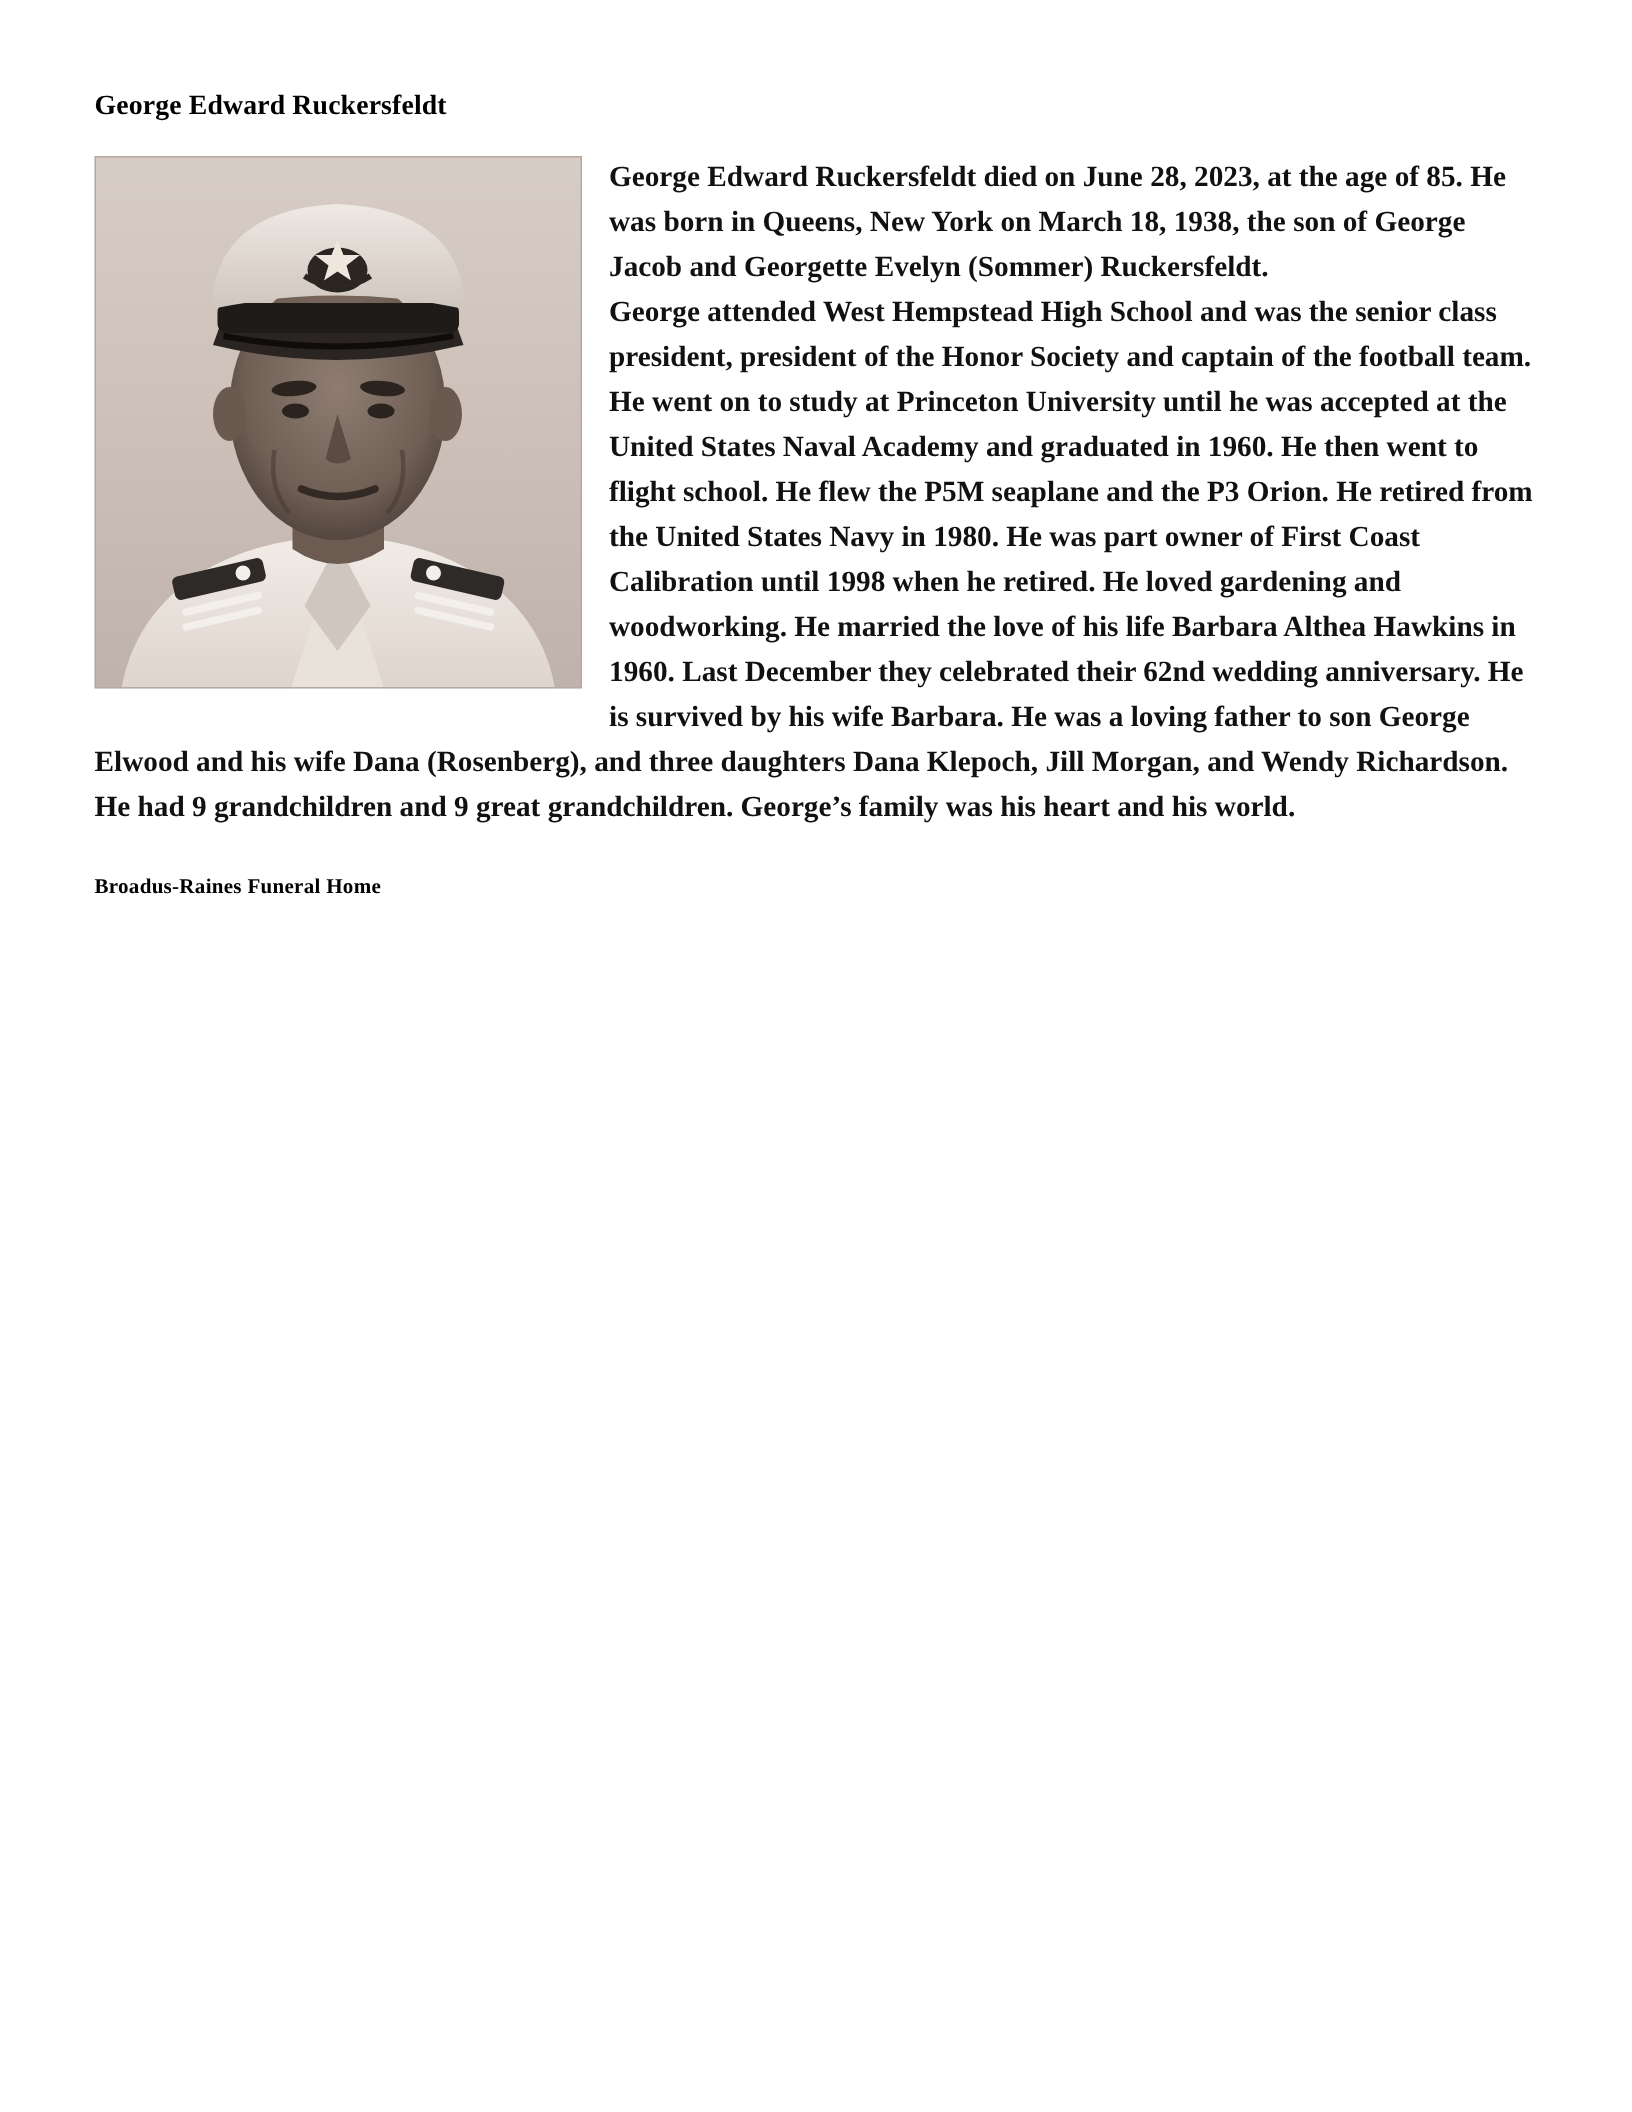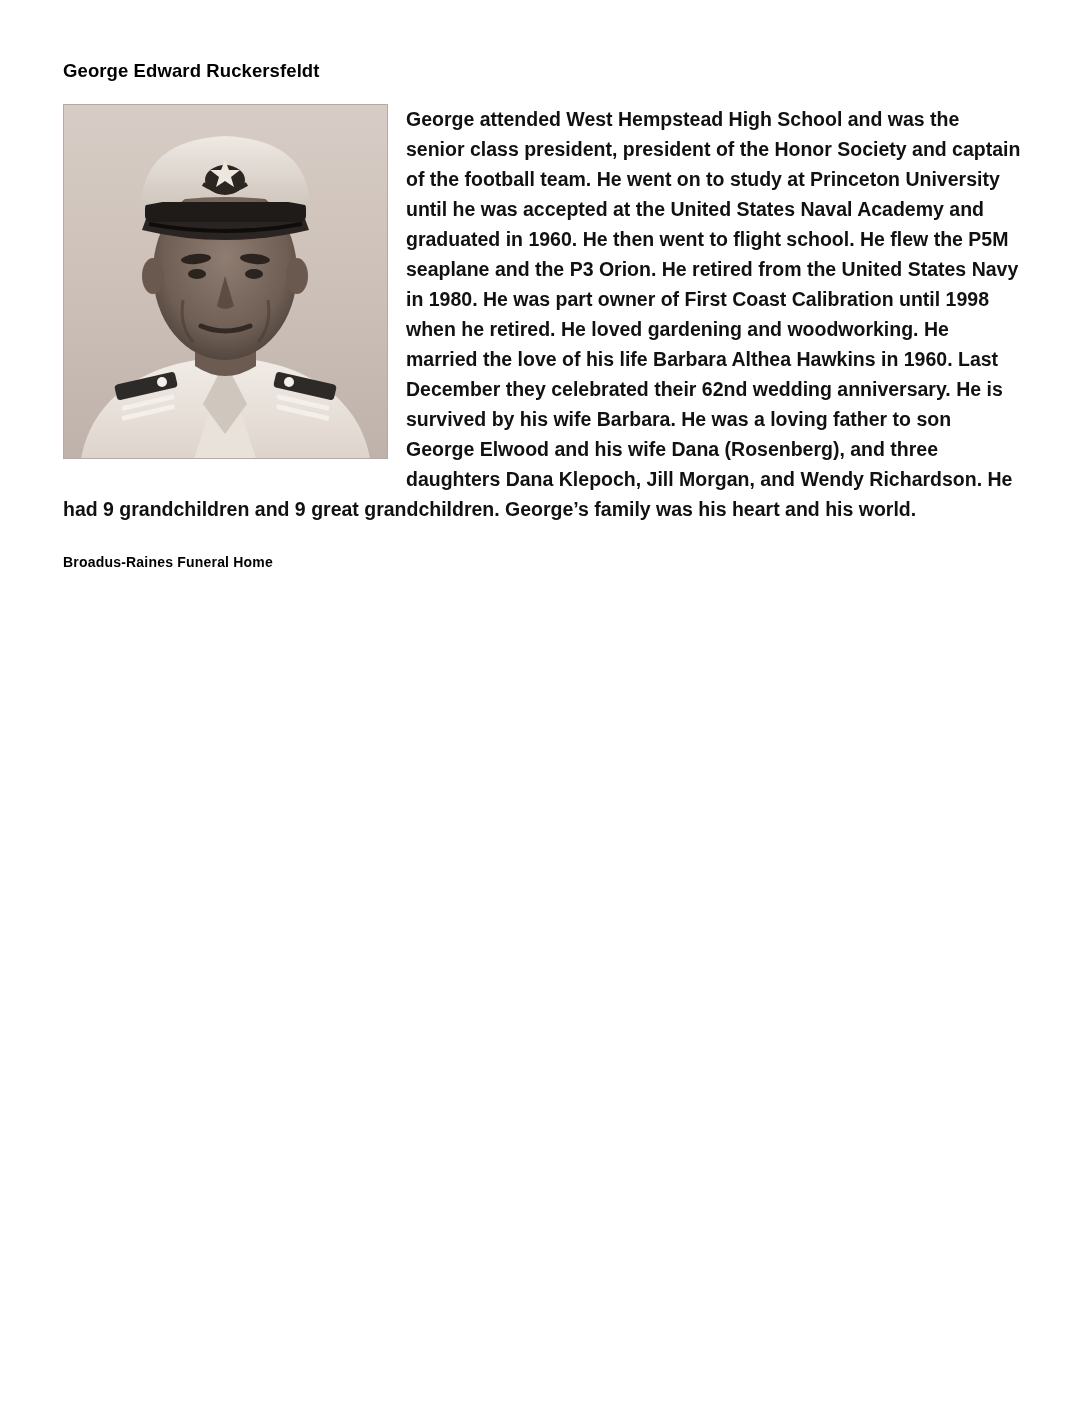--- a/index.html
+++ b/index.html
@@ -14,20 +14,21 @@
     color: #000000;
     position: relative;
     overflow: hidden;
   }
   .page {
     position: relative;
     width: 1088px;
     height: 1216px;
     padding: 4px;
     box-sizing: border-box;
+    font-family: Liberation Serif, serif;
   }
   .content {
     position: absolute;
     left: 63px;
     top: 60px;
     width: 960px;
   }
   .doc-title {
     font-size: 18.5px;
     font-weight: 600;
@@ -155,19 +156,20 @@
             <path d="M0 -16 L4 -6 L15 -6 L6 1 L9 11 L0 5 L-9 11 L-6 1 L-15 -6 L-4 -6 Z" fill="#efe7dd"></path>
             <path d="M-22 8 Q 0 22 22 8" stroke="#2b2622" stroke-width="4" fill="none"></path>
           </g>
 
           <path d="M86 120 Q 162 134 239 120" stroke="#0f0d0c" stroke-width="4" fill="none"></path>
 
           <rect x="0" y="0" width="325" height="355" fill="none" stroke="#b6a9a1" stroke-width="2"></rect>
         </svg>
       </div>
 
+      <p class="para"> George Edward Ruckersfeldt died on June 28, 2023, at the age of 85. He was born in Queens, New York on March 18, 1938, the son of George Jacob and Georgette Evelyn (Sommer) Ruckersfeldt.</p>
       <p class="para">George attended West Hempstead High School and was the senior class president, president of the Honor Society and captain of the football team. He went on to study at Princeton University until he was accepted at the United States Naval Academy and graduated in 1960. He then went to flight school. He flew the P5M seaplane and the P3 Orion. He retired from the United States Navy in 1980. He was part owner of First Coast Calibration until 1998 when he retired. He loved gardening and woodworking. He married the love of his life Barbara Althea Hawkins in 1960. Last December they celebrated their 62nd wedding anniversary. He is survived by his wife Barbara. He was a loving father to son George Elwood and his wife Dana (Rosenberg), and three daughters Dana Klepoch, Jill Morgan, and Wendy Richardson. He had 9 grandchildren and 9 great grandchildren. George’s family was his heart and his world.</p>
     </div>
 
     <div class="footer-line">Broadus-Raines Funeral Home</div>
 
   </div>
 </div>
 
 </body></html>

